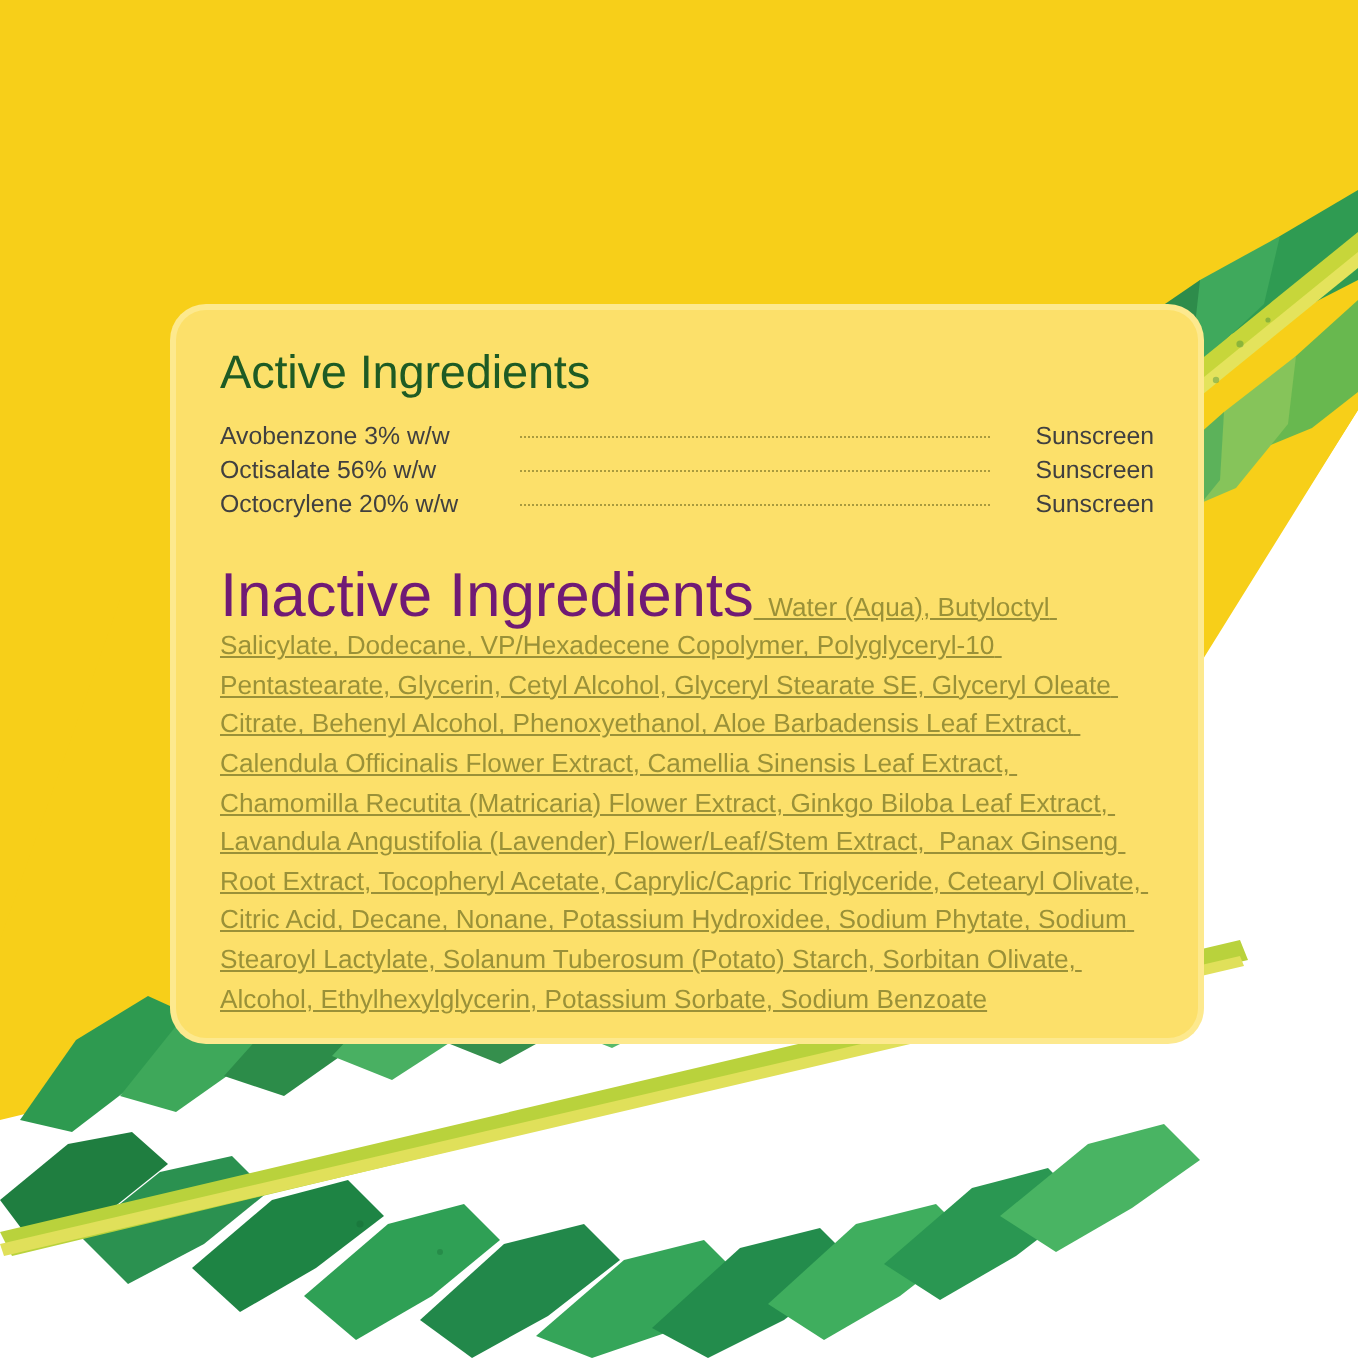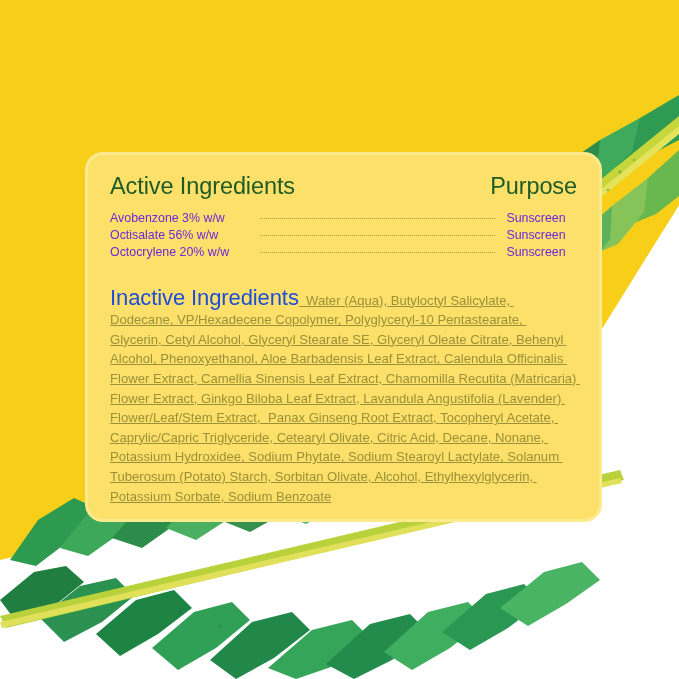--- a/index.html
+++ b/index.html
@@ -58,55 +58,55 @@
   }
 
   table.actives {
     width: 100%;
     border-collapse: collapse;
     table-layout: fixed;
   }
   table.actives td {
     padding: 0;
     font-size: 12.4px;
-    color: #6d28d9;
+    color: #404040;
     line-height: 17.2px;
     white-space: nowrap;
     vertical-align: baseline;
   }
   td.ing-name { width: 150px; }
   td.ing-leader {
     position: relative;
     overflow: hidden;
   }
   td.ing-leader .dots {
     display: block;
     position: relative;
     top: -3px;
     border-bottom: 1px dotted #A99B3E;
     width: 100%;
     height: 10px;
     margin-right: 6px;
   }
   td.ing-purpose {
     width: 82px;
-    text-align: center;
+    text-align: right;
     padding-left: 6px;
   }
 
   #inactive-block {
     margin-top: 26px;
     font-size: 13.1px;
     line-height: 19.6px;
     color: #9A9138;
     text-align: left;
   }
   #inactive-heading {
-    font-size: 22px;
-    color: #1d4ed8;
+    font-size: 31px;
+    color: #701a75;
     letter-spacing: -0.1px;
   }
   #inactive-text {
     white-space: pre-wrap;
     text-decoration: underline;
   }
 </style>
 </head>
 <body>
 
@@ -199,21 +199,20 @@
         <circle cx="180" cy="612" r="1.8"></circle>
           <circle cx="220" cy="626" r="1.5"></circle>
       </g>
     </g>
   </svg>
 
   <div id="card">
 
     <div class="head-row">
       <div class="head-title">Active Ingredients</div>
-      <div class="head-title">Purpose</div>
     </div>
 
     <table class="actives">
       <tbody>
         <tr>
           <td class="ing-name">Avobenzone 3% w/w</td>
           <td class="ing-leader">
               <span class="dots"></span>
             </td>
           <td class="ing-purpose">Sunscreen</td>

